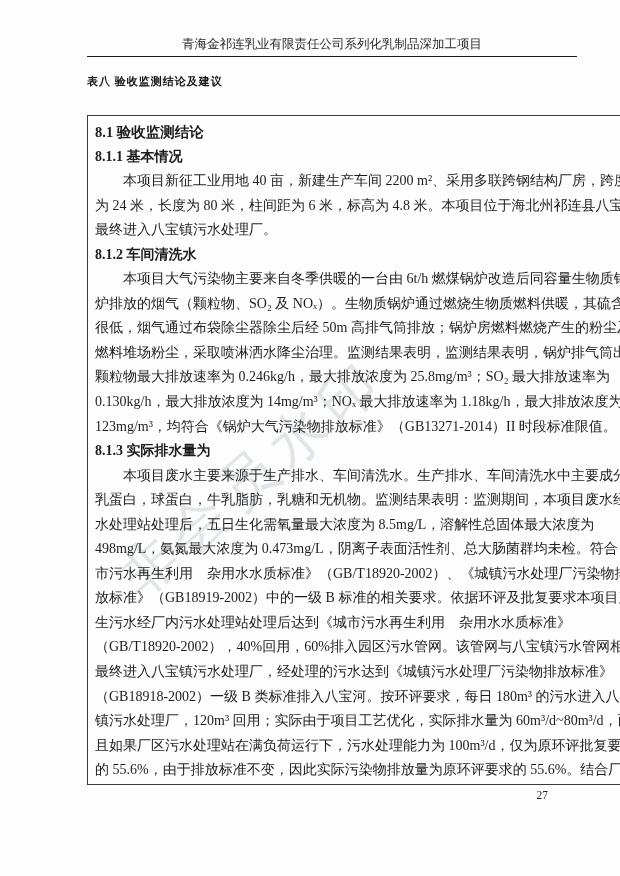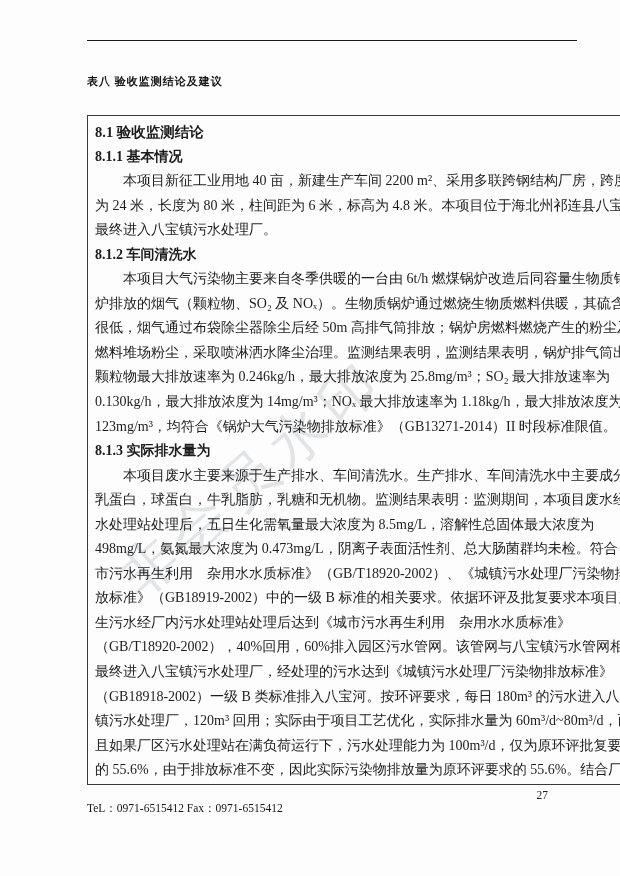--- a/index.html
+++ b/index.html
@@ -71,20 +71,21 @@
     font-size:11.5px;color:#161616;line-height:14px;
     white-space:nowrap;
   }
 </style>
 </head>
 <body>
 
 <div class="page">
 
   <div class="running-header">
+    <div class="header-title">青海金祁连乳业有限责任公司系列化乳制品深加工项目</div>
     <div class="header-rule"></div>
   </div>
 
   <h1 class="section-title">表八  验收监测结论及建议</h1>
 
   <div class="watermark">非会员水印</div>
 
   <div class="content-box">
     <div>
         <div class="line h1">8.1 验收监测结论</div>
@@ -113,16 +114,15 @@
         <div class="line body">（GB18918-2002）一级 B 类标准排入八宝河。按环评要求，每日 180m³ 的污水进入八宝</div>
         <div class="line body">镇污水处理厂，120m³ 回用；实际由于项目工艺优化，实际排水量为 60m³/d~80m³/d，而</div>
         <div class="line body">且如果厂区污水处理站在满负荷运行下，污水处理能力为 100m³/d，仅为原环评批复要求</div>
         <div class="line body">的 55.6%，由于排放标准不变，因此实际污染物排放量为原环评要求的 55.6%。结合厂区</div>
       </div>
   </div>
 
   <div class="page-number">27</div>
 
   <div class="footer">
-    <div class="footer-contact">TeL：0971-6515412 Fax：0971-6515412</div>
   </div>
 
 </div>
 
 </body></html>

